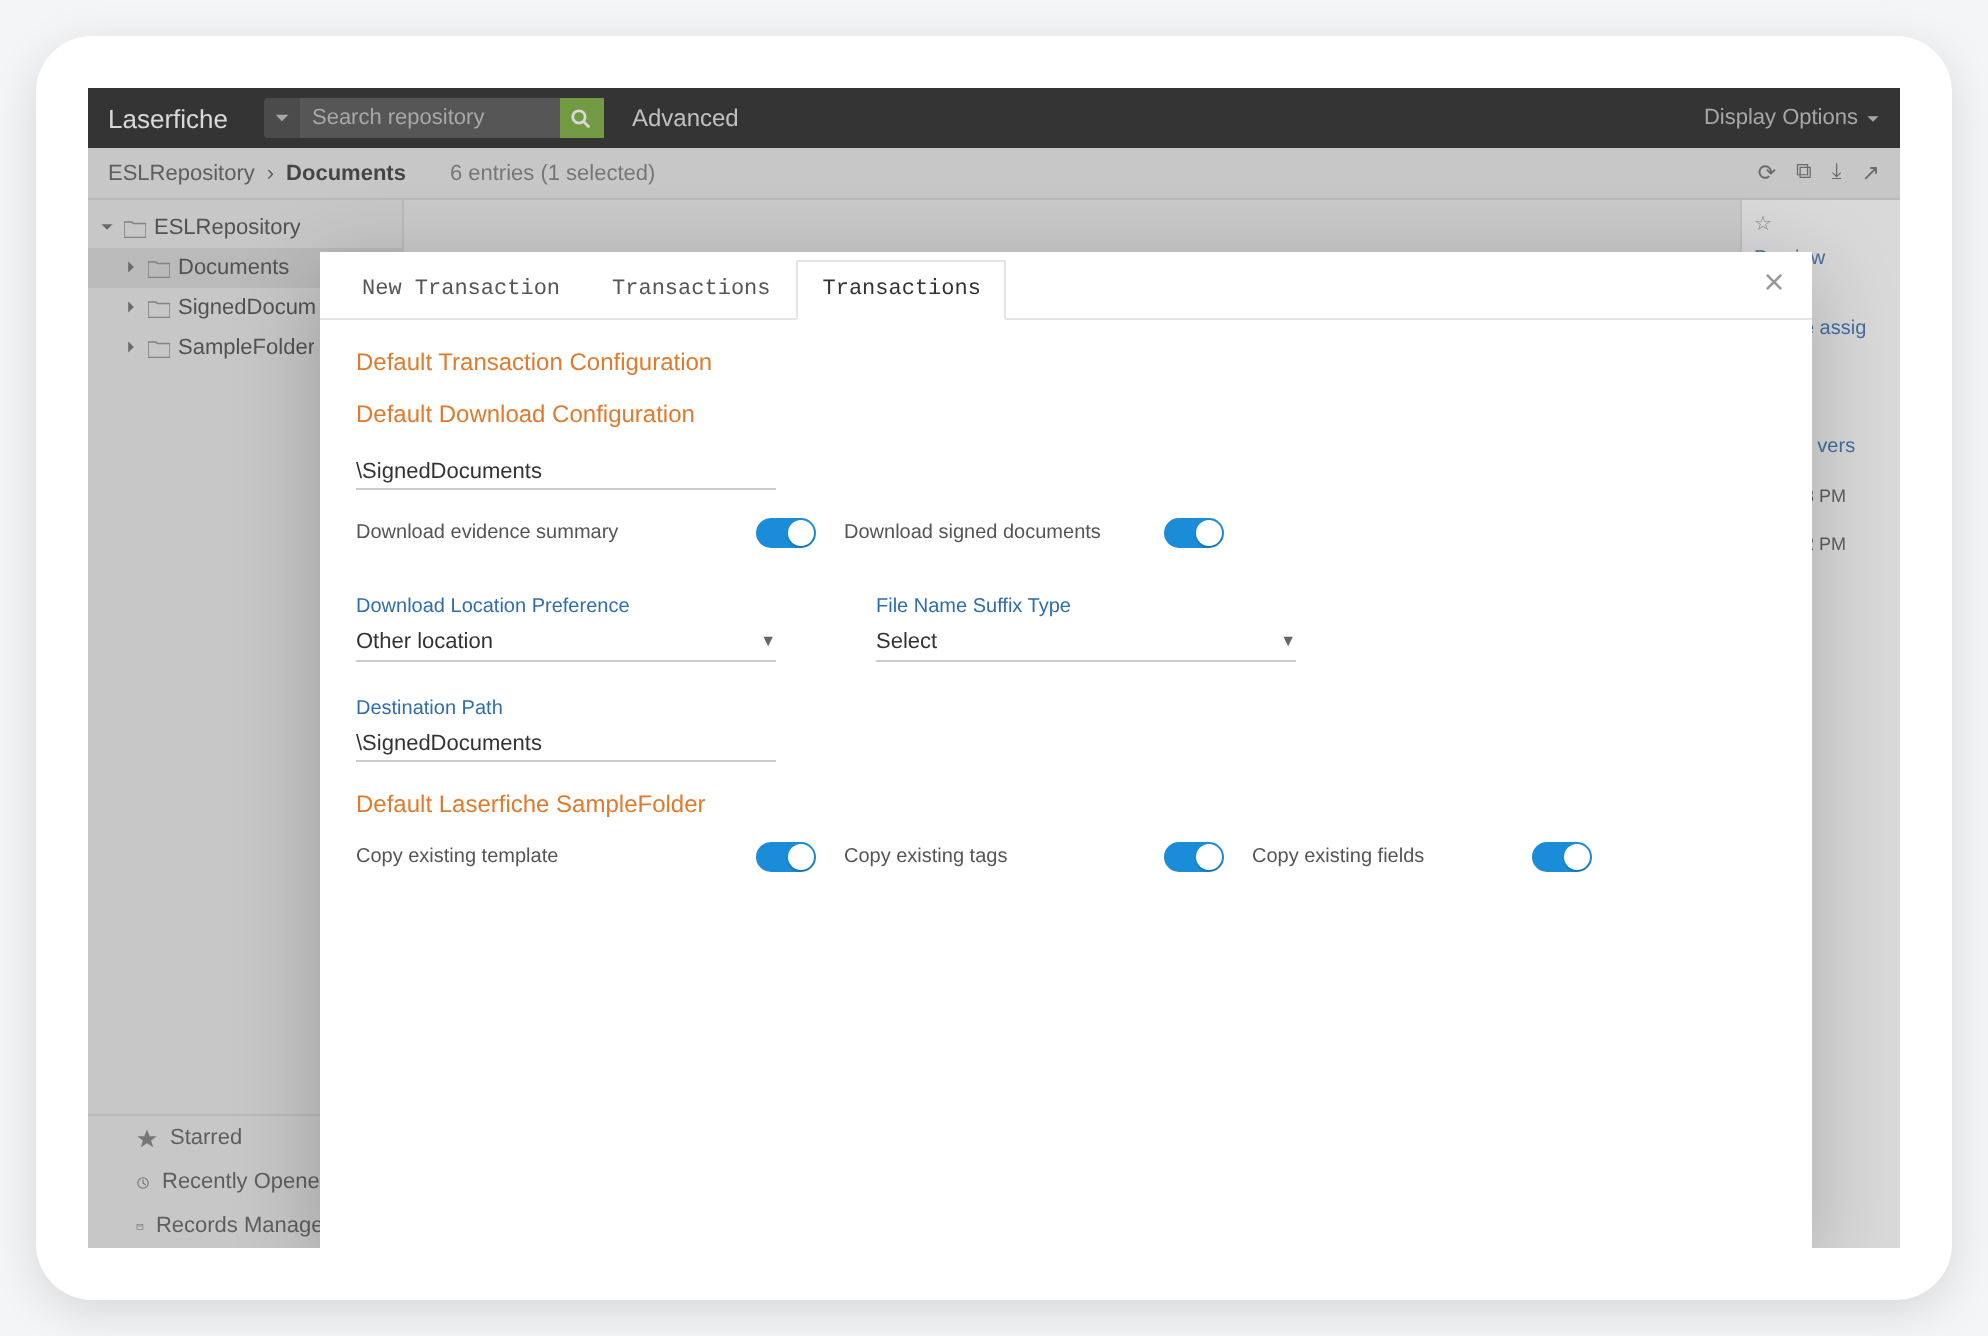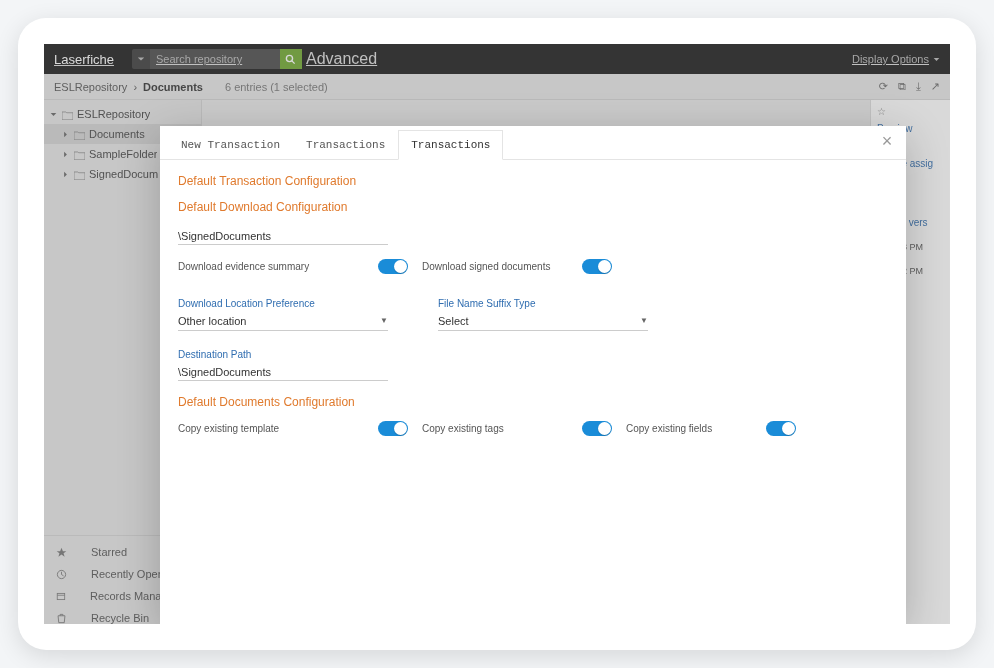--- a/index.html
+++ b/index.html
@@ -28,42 +28,41 @@
     overflow: hidden;
   }
   
   .topbar {
     height: 30px;
     background: #1b1b1b;
     display: flex;
     align-items: center;
     color: #ddd;
     font-size: 12px;
-    text-decoration: underline;
   }
   .logo { color: #fff; font-weight: 500; padding: 0 18px 0 10px; font-size: 13px; }
   .search-wrap { display: flex; align-items: center; }
   .search-drop {
     width: 18px; height: 20px; background: #3b3b3b;
     display: flex; align-items: center; justify-content: center;
     border-radius: 2px 0 0 2px;
   }
   .search-drop svg { width: 8px; height: 8px; fill: #bbb; }
   .search-input {
     width: 130px; height: 20px; background: #4a4a4a;
     border: none; color: #ccc; font-size: 11px; padding: 0 6px;
   }
   .search-input::placeholder { color: #bbb; }
   .search-btn {
     width: 22px; height: 20px; background: #6fa82e;
     border: none; display: flex; align-items: center; justify-content: center;
     cursor: pointer;
   }
   .search-btn svg { width: 11px; height: 11px; fill: #fff; }
-  .adv { margin-left: 4px; color: #ddd; font-size: 16px; }
+  .adv { margin-left: 14px; color: #ddd; font-size: 12px; }
   .topbar-spacer { flex: 1; }
   .display-opts { color: #bbb; font-size: 11px; margin-right: 10px; display: flex; align-items: center; gap: 4px; }
 
   
   .breadcrumb-row {
     height: 26px; background: #e6e6e6;
     display: flex; align-items: center; font-size: 11px; color: #555;
     padding: 0 10px; border-bottom: 1px solid #d4d4d4;
     justify-content: space-between;
   }
@@ -86,21 +85,21 @@
   }
   .tree-row.selected { background: #d4d4d4; }
   .tree-row .chev { width: 8px; display: inline-block; }
   .tree-row .chev svg { width: 7px; height: 7px; fill: #666; }
   .tree-row .fold { width: 11px; height: 9px; display: inline-block; }
   .tree-row .fold svg { width: 11px; height: 9px; fill: #888; stroke: #888; }
   .tree-row .lbl { white-space: nowrap; overflow: hidden; text-overflow: ellipsis; }
   .tree-row.depth1 { padding-left: 18px; }
 
   .sidebar-bottom { border-top: 1px solid #d4d4d4; }
-  .sb-item { display: flex; align-items: flex-end; height: 22px; padding: 0 12px; gap: 24px; color: #555; cursor: pointer; white-space: nowrap; overflow: hidden; }
+  .sb-item { display: flex; align-items: center; height: 22px; padding: 0 24px; gap: 6px; color: #555; cursor: pointer; white-space: nowrap; overflow: hidden; }
   .sb-item svg { width: 11px; height: 11px; fill: #777; }
 
   .content { flex: 1; background: #eaeaea; position: relative; }
 
   .details-panel {
     position: absolute; right: 0; top: 0; width: 80px; height: 100%;
     background: #fff; border-left: 1px solid #ddd; font-size: 10px;
     color: #3a6ea5; padding: 6px;
   }
   .details-panel .row { display: flex; gap: 6px; margin-bottom: 6px; align-items: center; }
@@ -251,30 +250,30 @@
                 </svg></span>
             <span class="lbl">Documents</span>
           </div>
           <div class="tree-row depth1">
             <span class="chev"><svg viewBox="0 0 10 10">
                   <path d="M3 1 L7 5 L3 9 Z"></path>
                 </svg></span>
             <span class="fold"><svg viewBox="0 0 14 11">
                   <path d="M0 1h5l1 1h8v9H0z" fill="none" stroke="#888"></path>
                 </svg></span>
-            <span class="lbl">SampleFolder</span>
+            <span class="lbl">SignedDocum</span>
           </div>
           <div class="tree-row depth1">
             <span class="chev"><svg viewBox="0 0 10 10">
                   <path d="M3 1 L7 5 L3 9 Z"></path>
                 </svg></span>
             <span class="fold"><svg viewBox="0 0 14 11">
                   <path d="M0 1h5l1 1h8v9H0z" fill="none" stroke="#888"></path>
                 </svg></span>
-            <span class="lbl">SignedDocum</span>
+            <span class="lbl">SampleFolder</span>
           </div>
         </div>
         <div class="sidebar-bottom">
           <div class="sb-item">
             <svg viewBox="0 0 16 16">
                 <path d="M8 1l2 5h5l-4 3 1.5 5L8 11l-4.5 3L5 9 1 6h5z"></path>
               </svg>
             <span>Starred</span>
           </div>
           <div class="sb-item">
@@ -283,26 +282,20 @@
                 <path d="M8 4v4l3 2" fill="none" stroke="#777" stroke-width="1.3"></path>
               </svg>
             <span>Recently Opened D</span>
           </div>
           <div class="sb-item">
             <svg viewBox="0 0 16 16">
                 <rect x="2" y="3" width="12" height="10" fill="none" stroke="#777" stroke-width="1.3"></rect>
                 <path d="M2 6h12" stroke="#777" stroke-width="1.3"></path>
               </svg>
             <span>Records Manageme</span>
-          </div>
-          <div class="sb-item">
-            <svg viewBox="0 0 16 16">
-                <path d="M3 4h10l-1 10H4z M6 4V2h4v2" fill="none" stroke="#777" stroke-width="1.3"></path>
-              </svg>
-            <span>Recycle Bin</span>
           </div>
         </div>
       </div>
 
       <div class="content">
         <div class="details-panel">
           <div class="row">
               <span class="star">☆</span>
             </div>
           <div class="row">
@@ -380,21 +373,21 @@
               <span class="caret">▼</span>
             </div>
           </div>
         </div>
 
         <div class="field-group">
           <div class="blue-label">Destination Path</div>
           <input class="text-field" value="\SignedDocuments" style="">
         </div>
 
-        <div class="section-title">Default Documents Configuration</div>
+        <div class="section-title">Default Laserfiche SampleFolder</div>
         <div class="form-row3">
           <div class="fld-label">Copy existing template</div>
           <div class="toggle on">
               <div class="knob"></div>
             </div>
           <div class="fld-label">Copy existing tags</div>
           <div class="toggle on">
               <div class="knob"></div>
             </div>
           <div class="fld-label">Copy existing fields</div>

